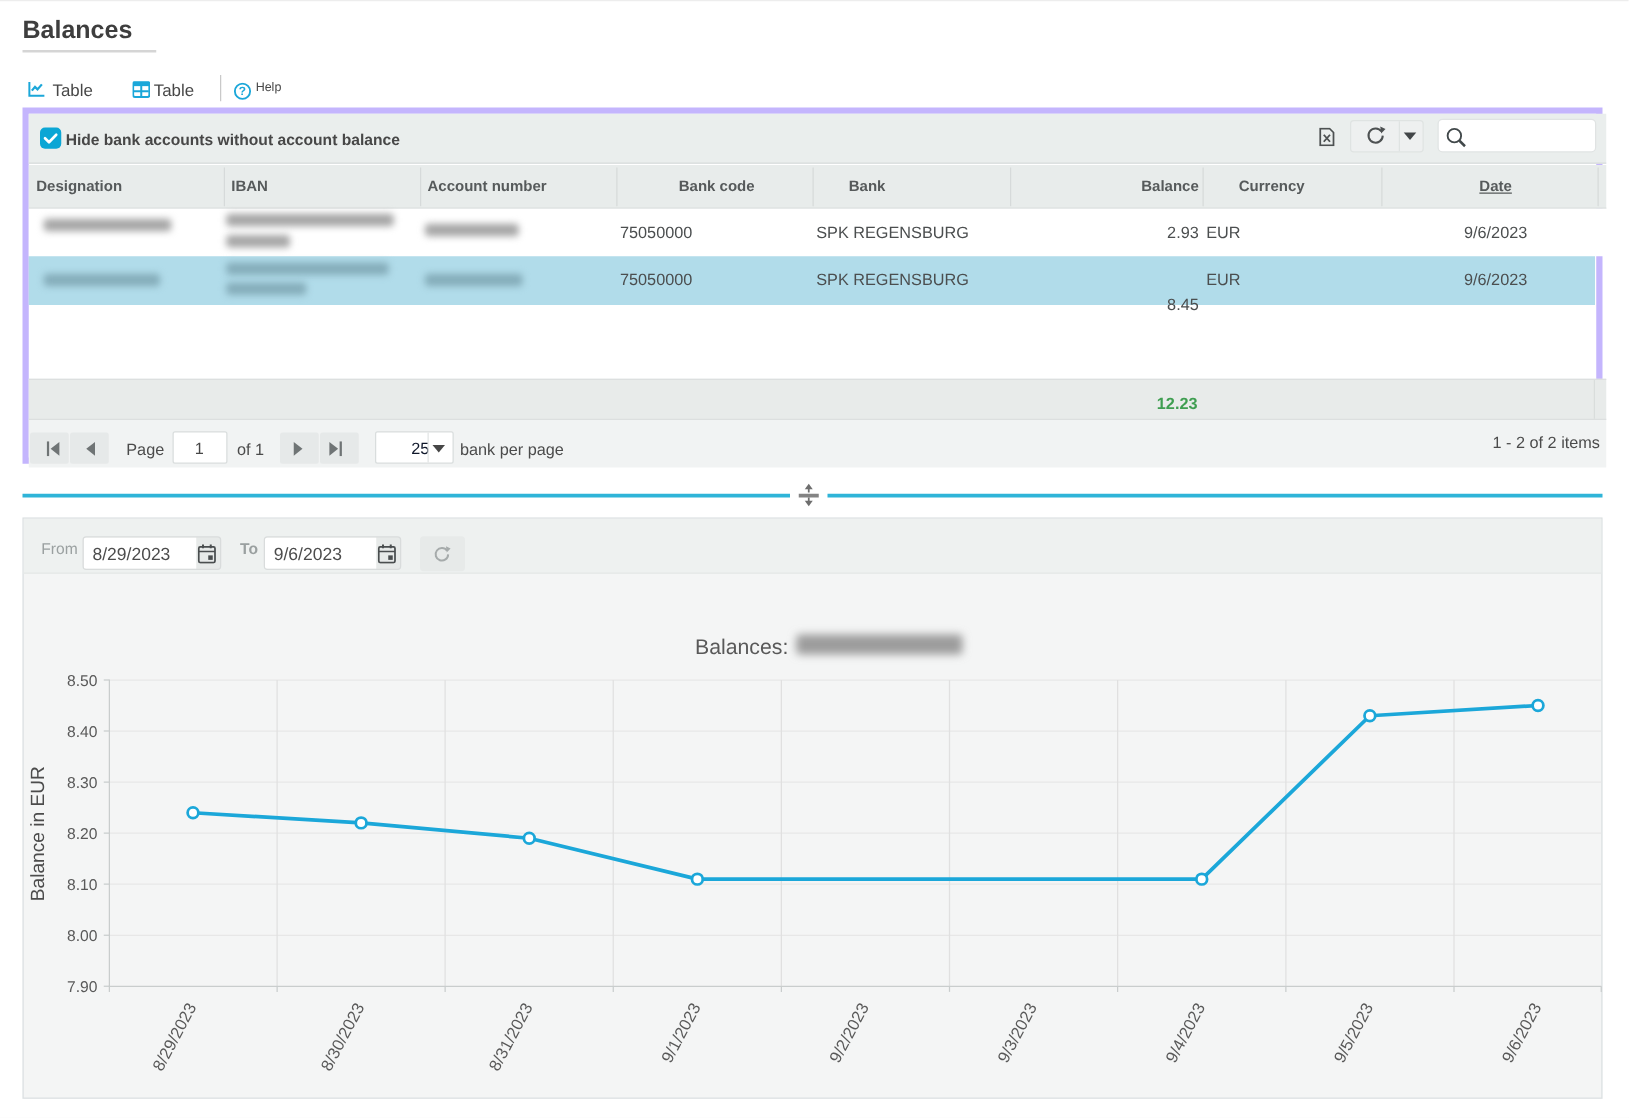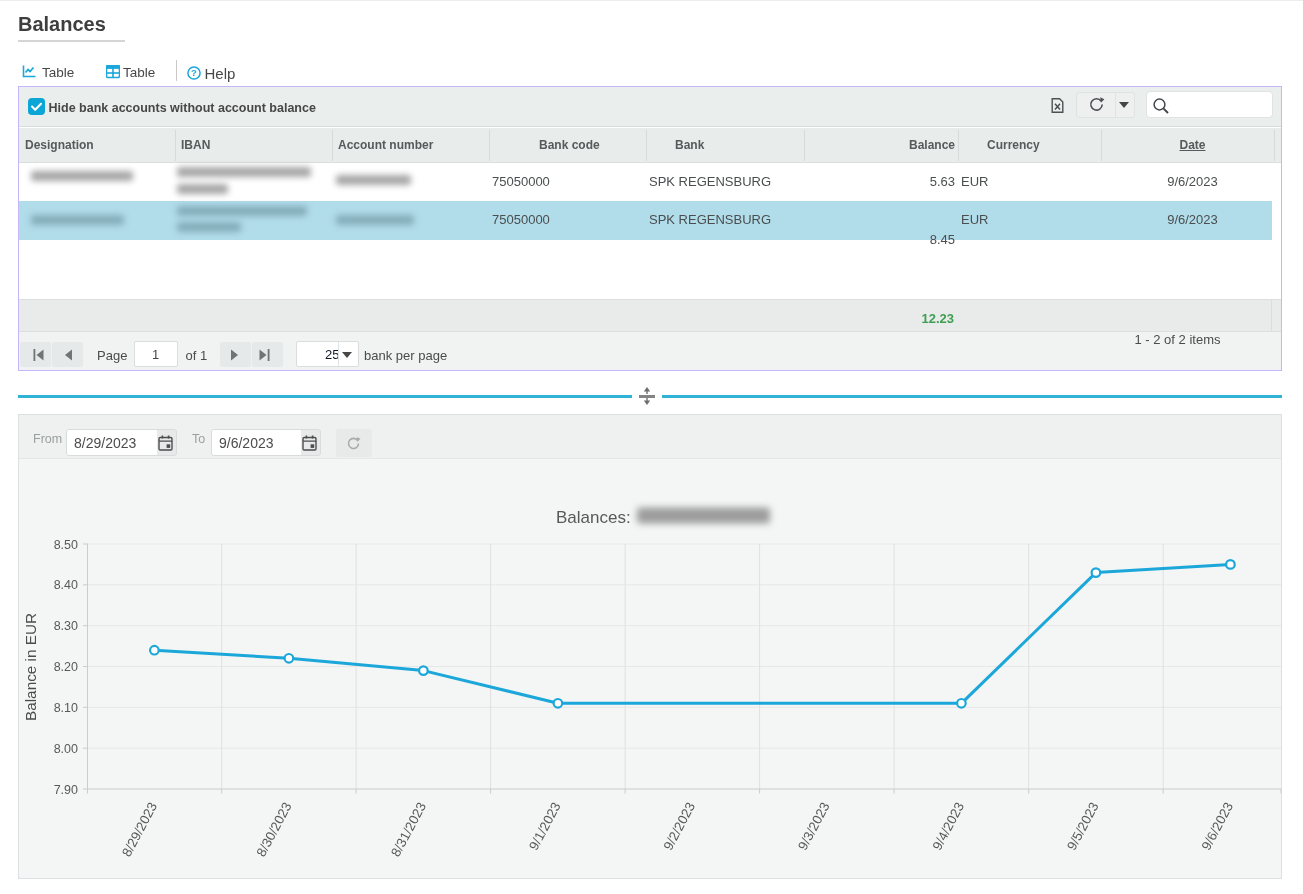--- a/index.html
+++ b/index.html
@@ -30,23 +30,23 @@
   </svg>
 </div>
 <div class="abs" style="left:123px;top:65px;font-size:13.5px;color:#474747;">Table</div>
 <div class="abs" style="left:176px;top:60px;width:1px;height:21px;background:#c9c9c9;"></div>
 <div class="abs" style="left:187px;top:66px;">
   <svg width="14" height="14" viewBox="0 0 14 14">
     <circle cx="7" cy="7" r="6.1" fill="none" stroke="#1ba7d9" stroke-width="1.5"></circle>
     <text x="7" y="10.3" font-size="9.5" font-weight="bold" fill="#1ba7d9" text-anchor="middle" font-family="Liberation Sans,sans-serif">?</text>
   </svg>
 </div>
-<div class="abs" style="left:204.5px;top:65px;font-size:15px;color:#474747;">Help</div>
-
-<div class="abs" id="grid" style="left:18px;top:86px;width:1264px;height:285px;border:1px solid #c4b5fd;background:#fff;">
+<div class="abs" style="left:204.5px;top:65px;font-size:10px;color:#474747;">Help</div>
+
+<div class="abs" id="grid" style="left:18px;top:86px;width:1264px;height:285px;border:5px solid #c4b5fd;background:#fff;">
 
   <div class="abs" style="left:0;top:0;width:1262px;height:40px;background:#eaeeed;border-bottom:1px solid #d8dcdc;"></div>
   <div class="abs" style="left:9px;top:11px;width:17px;height:17px;border-radius:4px;background:#0ba6d5;">
     <svg width="17" height="17" viewBox="0 0 17 17">
         <path d="M4 8.6 L7.2 11.8 L13 5.8" stroke="#fff" stroke-width="2.1" fill="none" stroke-linecap="round" stroke-linejoin="round"></path>
       </svg>
   </div>
   <div class="abs" style="left:29.5px;top:14px;font-size:12.5px;font-weight:bold;color:#474747;">Hide bank accounts without account balance</div>
 
   <div class="abs" style="left:1032px;top:11px;">
@@ -88,21 +88,21 @@
   <div class="abs hdr" style="left:476px;top:51px;padding-left:44px;">Bank code</div>
   <div class="abs hdr" style="left:633px;top:51px;padding-left:23px;">Bank</div>
   <div class="abs hdr" style="left:785px;top:51px;width:151px;text-align:right;">Balance</div>
   <div class="abs hdr" style="left:945px;top:51px;margin-left:23px;">Currency</div>
   <div class="abs hdr" style="left:1087px;top:51px;width:173px;text-align:center;text-decoration:underline;">Date</div>
 
   <div class="abs" style="left:0;top:76px;width:1262px;height:38px;background:#fff;"></div>
   <div class="abs" style="left:0;top:114px;width:1253px;height:38.5px;background:#b1dcea;"></div>
   <div class="abs cell" style="left:473px;top:86.5px;">75050000</div>
   <div class="abs cell" style="left:630px;top:86.5px;">SPK REGENSBURG</div>
-  <div class="abs cell" style="left:785px;top:86.5px;width:151px;text-align:right;">5.63</div>
+  <div class="abs cell" style="left:785px;top:86.5px;width:151px;text-align:right;">2.93</div>
   <div class="abs cell" style="left:942px;top:86.5px;">EUR</div>
   <div class="abs cell" style="left:1087px;top:86.5px;width:173px;text-align:center;">9/6/2023</div>
   <div class="abs cell" style="left:473px;top:125px;">75050000</div>
   <div class="abs cell" style="left:630px;top:125px;">SPK REGENSBURG</div>
   <div class="abs cell" style="left:785px;top:125px;width:151px;text-align:right;margin-top:20px;">8.45</div>
   <div class="abs cell" style="left:942px;top:125px;">EUR</div>
   <div class="abs cell" style="left:1087px;top:125px;width:173px;text-align:center;">9/6/2023</div>
 
   <div class="blob" style="left:12px;top:84px;width:102px;height:10px;background:#a6a6a6;"></div>
   <div class="blob" style="left:158px;top:80px;width:134px;height:10px;background:#a6a6a6;"></div>
@@ -146,21 +146,21 @@
       <svg width="11" height="12" viewBox="0 0 11 12">
         <path d="M0.5 0.5 L0.5 11.5 L7.5 6 Z" fill="#6f7475"></path>
         <rect x="8.7" y="0" width="1.8" height="12" fill="#6f7475"></rect>
       </svg>
     </div>
   <div class="abs" style="left:277px;top:254px;width:63px;height:26px;background:#fff;border:1px solid #d9dddd;border-radius:2px;"></div>
   <div class="abs" style="left:306px;top:260px;font-size:13px;color:#0f172a;">25</div>
   <div class="abs" style="left:318.5px;top:255px;width:21px;height:24px;border-left:1px solid #e2e5e5;"></div>
   <div class="abs" style="left:323px;top:264.5px;width:0;height:0;border-left:5px solid transparent;border-right:5px solid transparent;border-top:6px solid #474747;"></div>
   <div class="abs ptxt" style="left:345px;top:261px;">bank per page</div>
-  <div class="abs ptxt" style="left:1060px;top:245px;width:197px;text-align:center;">1 - 2 of 2 items</div>
+  <div class="abs ptxt" style="left:1060px;top:255px;width:197px;text-align:right;">1 - 2 of 2 items</div>
 </div>
 
 <div class="abs" style="left:18px;top:395px;width:614px;height:2.5px;background:#2fb4d8;"></div>
 <div class="abs" style="left:662px;top:395px;width:620px;height:2.5px;background:#2fb4d8;"></div>
 <div class="abs" style="left:639px;top:395px;width:16px;height:2.5px;background:#848484;"></div>
 <div class="abs" style="left:640px;top:385px;">
   <svg width="14" height="22" viewBox="0 0 14 22">
     <path d="M7 2 L10.2 6.4 L3.8 6.4 Z" fill="#6e6e6e"></path>
     <line x1="7" y1="6" x2="7" y2="9" stroke="#6e6e6e" stroke-width="1.4"></line>
     <path d="M7 20 L3.8 15.6 L10.2 15.6 Z" fill="#6e6e6e"></path>
@@ -177,21 +177,21 @@
     <div class="abs cal">
         <svg width="15" height="16" viewBox="0 0 15 16">
       <rect x="1" y="2.5" width="13" height="12.5" rx="1.2" fill="none" stroke="#4a4e4f" stroke-width="1.4"></rect>
       <line x1="1" y1="6.2" x2="14" y2="6.2" stroke="#4a4e4f" stroke-width="1.2"></line>
       <line x1="4.4" y1="0.5" x2="4.4" y2="3.5" stroke="#4a4e4f" stroke-width="1.6"></line>
       <line x1="10.6" y1="0.5" x2="10.6" y2="3.5" stroke="#4a4e4f" stroke-width="1.6"></line>
       <rect x="8.6" y="9.3" width="3.6" height="3.6" fill="#4a4e4f"></rect>
     </svg>
       </div>
   </div>
-  <div class="abs" style="left:173px;top:17px;font-size:12.5px;color:#9aa0a0;">To</div>
+  <div class="abs" style="left:173px;top:17px;font-size:12.5px;color:#9aa0a0;font-weight:bold;">To</div>
   <div class="abs dinput" style="left:192px;top:14px;width:110px;height:27px;">
     <div class="abs" style="left:0;top:0;width:89px;height:25px;background:#fff;"></div>
     <div class="abs" style="left:7px;top:5px;font-size:14px;color:#4c4c4c;">9/6/2023</div>
     <div class="abs cal">
         <svg width="15" height="16" viewBox="0 0 15 16">
       <rect x="1" y="2.5" width="13" height="12.5" rx="1.2" fill="none" stroke="#4a4e4f" stroke-width="1.4"></rect>
       <line x1="1" y1="6.2" x2="14" y2="6.2" stroke="#4a4e4f" stroke-width="1.2"></line>
       <line x1="4.4" y1="0.5" x2="4.4" y2="3.5" stroke="#4a4e4f" stroke-width="1.6"></line>
       <line x1="10.6" y1="0.5" x2="10.6" y2="3.5" stroke="#4a4e4f" stroke-width="1.6"></line>
       <rect x="8.6" y="9.3" width="3.6" height="3.6" fill="#4a4e4f"></rect>

